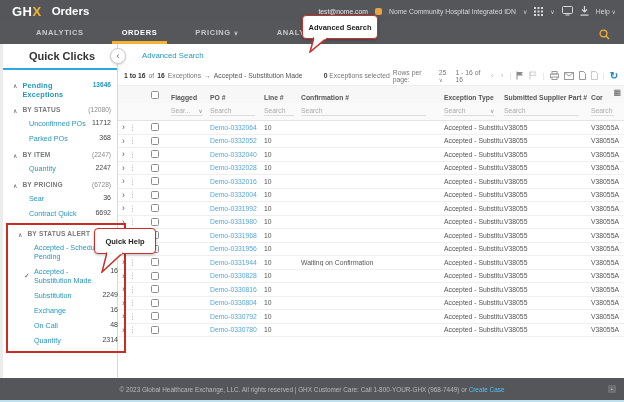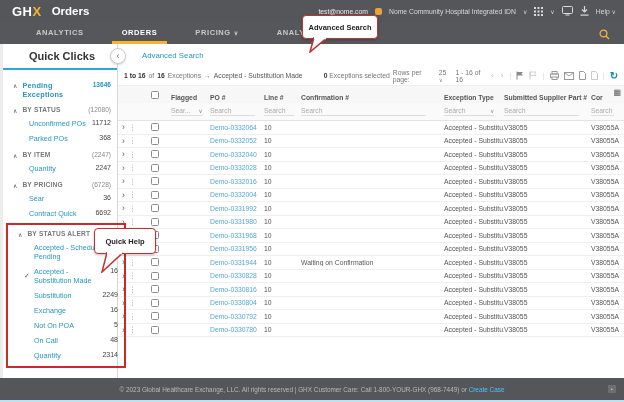--- a/index.html
+++ b/index.html
@@ -237,24 +237,20 @@
               <span class="si-label">Accepted - Substitution Made</span>
               <span class="si-count">16</span>
             </div>
             <div class="side-item">
               <span class="si-label">Substitution</span>
               <span class="si-count">2249</span>
             </div>
             <div class="side-item">
               <span class="si-label">Exchange</span>
               <span class="si-count">16</span>
-            </div>
-            <div class="side-item">
-              <span class="si-label">Not On POA</span>
-              <span class="si-count">5</span>
             </div>
             <div class="side-item">
               <span class="si-label">On Call</span>
               <span class="si-count">48</span>
             </div>
             <div class="side-item">
               <span class="si-label">Quantity</span>
               <span class="si-count">2314</span>
             </div>
           </div>

